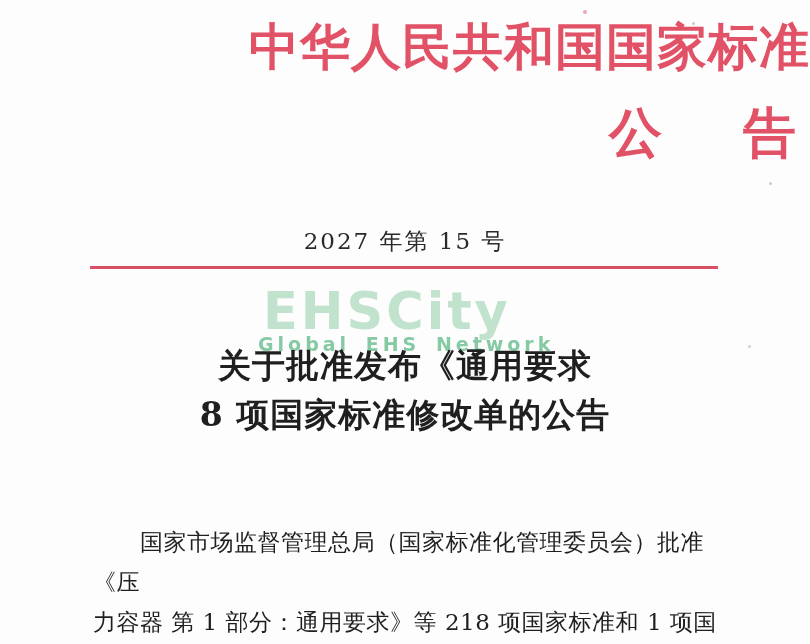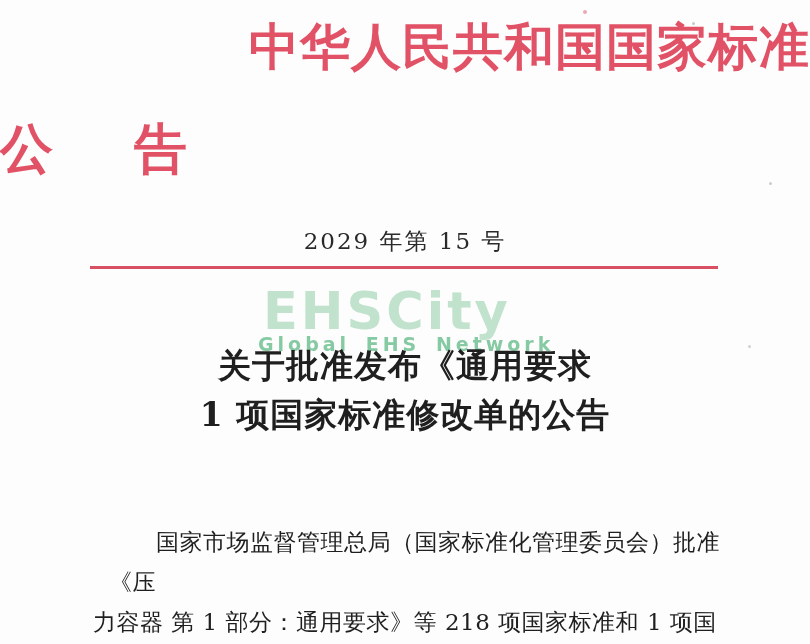--- a/index.html
+++ b/index.html
@@ -26,26 +26,25 @@
     font-size: 50px;
     font-weight: bold;
     letter-spacing: 1px;
     color: #e25266;
   }
   .gonggao {
     position: absolute;
     top: 98px;
     left: 0;
     width: 100%;
-    text-align: left;
+    text-align: right;
     font-size: 53px;
     font-weight: bold;
     letter-spacing: 14px;
     color: #e25266;
-    margin-top: 16px;
   }
   .issue-number {
     position: absolute;
     top: 226px;
     left: 0;
     width: 100%;
     text-align: center;
     font-size: 23px;
     letter-spacing: 2px;
     color: #2a2a2a;
@@ -114,21 +113,21 @@
     position: absolute;
     top: 522px;
     left: 93px;
     width: 636px;
     z-index: 2;
     font-size: 23px;
     color: #1f1f1f;
     line-height: 40px;
     letter-spacing: 0.5px;
   }
-  .doc-body .line-indent { text-indent: 47px; margin-left: 16px; }
+  .doc-body .line-indent { text-indent: 47px; }
 
   
   .speck {
     position: absolute;
     border-radius: 50%;
     z-index: 0;
   }
   .speck1 { top: 10px;  left: 583px; width: 4px; height: 4px; background: #e9aab4; }
   .speck2 { top: 22px;  left: 692px; width: 3px; height: 3px; background: #c9c9c9; }
   .speck3 { top: 182px; left: 769px; width: 3px; height: 3px; background: #cccccc; }
@@ -136,32 +135,32 @@
 </style>
 </head>
 <body>
 
 <div class="page">
 
   <div class="header-title">中华人民共和国国家标准</div>
 
   <div class="gonggao">公　告</div>
 
-  <div class="issue-number">2029 年第 15 号</div>
+  <div class="issue-number">2027 年第 15 号</div>
 
   <div class="red-rule"></div>
 
   <div class="watermark">
     <div class="wm-logo">EHSCity</div>
     <div class="wm-tagline">Global EHS Network</div>
   </div>
 
   <div class="doc-title">
     <div>关于批准发布《通用要求</div>
-    <div>1 项国家标准修改单的公告</div>
+    <div>8 项国家标准修改单的公告</div>
   </div>
 
   <div class="doc-body">
     <div class="line-indent">国家市场监督管理总局（国家标准化管理委员会）批准《压</div>
     <div>力容器 第 1 部分：通用要求》等 218 项国家标准和 1 项国家标</div>
 
   </div>
 
   <div class="speck speck1"></div>
   <div class="speck speck2"></div>

